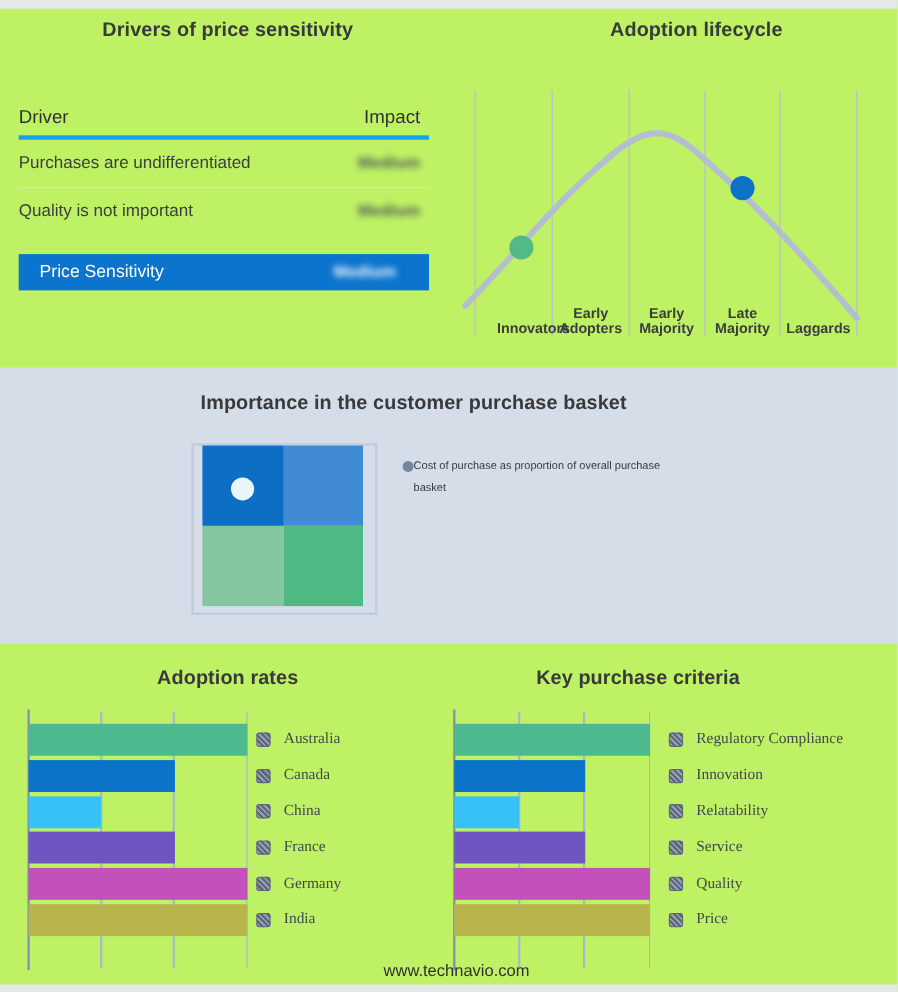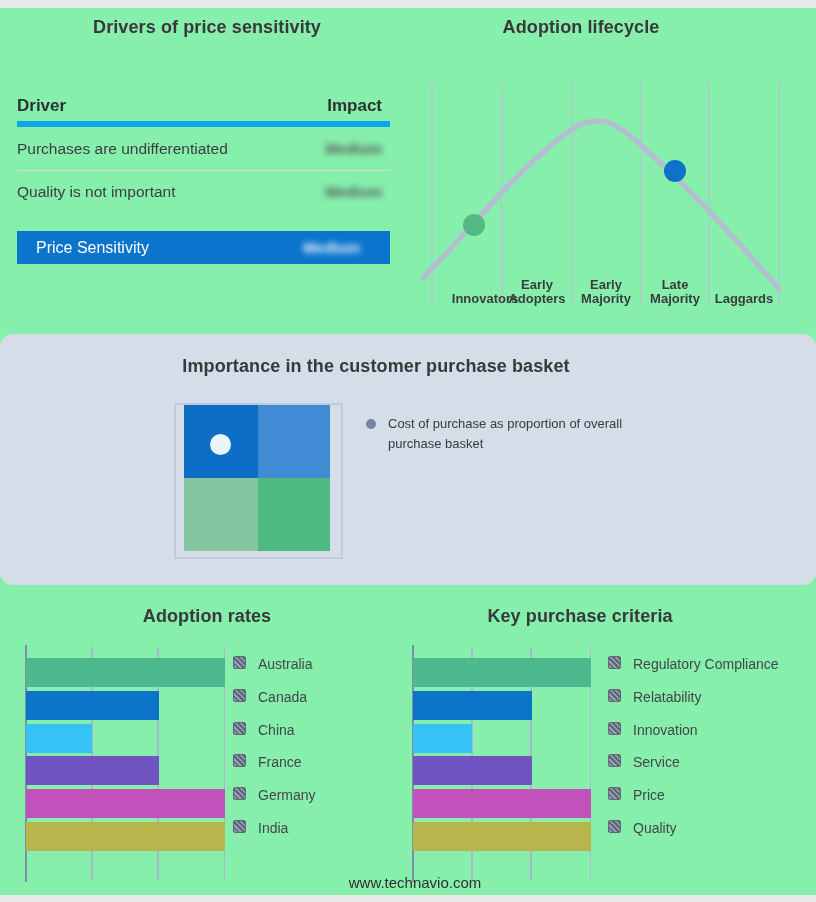--- a/index.html
+++ b/index.html
@@ -1,31 +1,31 @@
 <!DOCTYPE html>
 <html><head>
 <meta charset="utf-8">
 <style>
   * { margin:0; padding:0; box-sizing:border-box; }
   html,body { background:#e9eaec; }
   body { font-family:"Liberation Sans", sans-serif; }
   #stage {
     position:relative; width:816px; height:902px; margin:0 auto;
-    background:#86efac; overflow:hidden;
+    background:#bef264; overflow:hidden;
   }
   .band { position:absolute; left:0; width:816px; background:#e6e8ea; }
   .section-title {
     position:absolute; transform:translateX(-50%);
     font-size:18px; font-weight:bold; color:#39393b; letter-spacing:.1px;
     white-space:nowrap;
   }
   
   #drivers-table { position:absolute; left:17px; top:90px; width:373px; }
   .t-row { display:flex; justify-content:space-between; align-items:center; }
-  .t-head { height:37px; border-bottom:6px solid #0ea5e9; font-size:17px; font-weight:bold; color:#303133; }
+  .t-head { height:37px; border-bottom:4px solid #0ea5e9; font-size:17px; font-weight:normal; color:#303133; }
   .t-r1 { height:44px; border-bottom:1px solid #dcdee0; }
   .t-r2 { height:41px; border-bottom:1px solid #dcdee0; }
   .t-r3 { height:41px; }
   .t-cell { font-size:15.5px; color:#3c3d3f; }
   .blur-val {
     font-size:15px; font-weight:bold; color:#55575b;
     filter:blur(3px); padding-right:8px; white-space:nowrap;
   }
   .hl-row {
     margin-top:19px; height:33px; display:flex; justify-content:space-between;
@@ -35,35 +35,35 @@
   .hl-row .blur-val { color:#f4f9ff; padding-right:0; }
   
   #lifecycle-chart { position:absolute; left:420px; top:75px; width:380px; height:235px; }
   #lifecycle-chart svg { position:absolute; left:0; top:0; }
   .stage-label {
     position:absolute; bottom:4px; width:74px; text-align:center;
     font-size:13px; line-height:14px; font-weight:bold; color:#3b3c3e;
     display:flex; align-items:flex-end; justify-content:center; height:44px;
   }
   
-  #basket-band { position:absolute; left:0; top:334px; width:816px; height:251px; background:#d5dde8;border-radius:13px; }
+  #basket-band { position:absolute; left:0; top:334px; width:816px; height:251px; background:#d5dde8; }
   #quad-shadow { position:absolute; left:174px; top:69px; width:169px; height:156px; border:2px solid #bfcbdd; }
   #quadrant { position:absolute; left:184px; top:71px; width:146px; height:146px;
     display:grid; grid-template-columns:74px 72px; grid-template-rows:73px 73px; }
   #quad-dot { position:absolute; left:26px; top:29px; width:21px; height:21px; border-radius:50%; background:#eaf4fb; }
   .bullet-row { position:absolute; left:366px; display:flex; align-items:flex-start; width:290px; }
   .bullet-dot { width:10px; height:10px; border-radius:50%; background:#76859f; margin-top:5px; flex:none; }
-  .bullet-text { margin-left:12px; font-size:13px; line-height:20px; color:#393a3c; max-width:255px; }
+  .bullet-text { font-size:10px; line-height:20px; color:#393a3c; max-width:255px; }
   
   .plot { position:absolute; }
   .axis-line { position:absolute; top:0; width:2px; background:#7f8da7; }
   .grid-line { position:absolute; top:2px; width:1.5px; background:#a9b7ce; }
   .hbar { position:absolute; left:1px; height:29px; }
   .legend { position:absolute; }
-  .legend-row { display:flex; height:32.8px; }
+  .legend-row { display:flex; align-items:center; height:32.8px;font-family:Liberation Serif, serif; }
   .swatch {
     width:13px; height:13px; border-radius:3px; flex:none;
     background:repeating-linear-gradient(45deg,#5d6779 0 2px,#96a0b1 2px 3.6px);
     box-shadow:0 0 0 1px #5d6779 inset;
   }
   .legend-label { margin-left:12px; font-size:14px; color:#43464a; white-space:nowrap; }
   
   #footer { position:absolute; left:0; top:874px; width:100%; padding-left:14px;
     text-align:center; font-size:15px; color:#2e2f31; }
   #footer a { color:#2e2f31; text-decoration:none; }
@@ -90,21 +90,21 @@
     <div class="t-row t-r3">
       <div class="t-cell">Quality is not important</div>
       <div class="blur-val">Medium</div>
     </div>
     <div class="hl-row" style="background: rgb(11, 116, 205);">
       <div class="label">Price Sensitivity</div>
       <div class="blur-val">Medium</div>
     </div>
   </div>
 
-  <div class="section-title" style="left:581px; top:17px;">Adoption lifecycle</div>
+  <div class="section-title" style="left:633px; top:17px;">Adoption lifecycle</div>
 
   <div id="lifecycle-chart">
     <svg width="380" height="235" viewBox="0 0 380 235">
       <g stroke="#b6c2d4" stroke-width="1.3">
         <line x1="12" y1="7" x2="12" y2="231"></line>
         <line x1="82" y1="7" x2="82" y2="231"></line>
         <line x1="152" y1="7" x2="152" y2="231"></line>
         <line x1="221" y1="7" x2="221" y2="231"></line>
         <line x1="289" y1="7" x2="289" y2="231"></line>
         <line x1="359" y1="7" x2="359" y2="231"></line>
@@ -192,37 +192,37 @@
       <div class="hbar" style="top: 144.2px; width: 178px; background: rgb(195, 81, 187);"></div>
       <div class="hbar" style="top: 177px; width: 178px; background: rgb(185, 181, 77);"></div>
     </div>
   <div class="legend" id="legend-1" style="left:608px; top:656px;">
       <div class="legend-row">
         <div class="swatch"></div>
         <div class="legend-label">Regulatory Compliance</div>
       </div>
       <div class="legend-row">
         <div class="swatch"></div>
+        <div class="legend-label">Innovation</div>
+      </div>
+      <div class="legend-row">
+        <div class="swatch"></div>
         <div class="legend-label">Relatability</div>
       </div>
       <div class="legend-row">
         <div class="swatch"></div>
-        <div class="legend-label">Innovation</div>
-      </div>
-      <div class="legend-row">
-        <div class="swatch"></div>
         <div class="legend-label">Service</div>
       </div>
       <div class="legend-row">
         <div class="swatch"></div>
+        <div class="legend-label">Quality</div>
+      </div>
+      <div class="legend-row">
+        <div class="swatch"></div>
         <div class="legend-label">Price</div>
-      </div>
-      <div class="legend-row">
-        <div class="swatch"></div>
-        <div class="legend-label">Quality</div>
       </div>
     </div>
 
   <div id="footer">
     <a href="#">www.technavio.com</a>
   </div>
 
 </div>
 
 </body></html>

